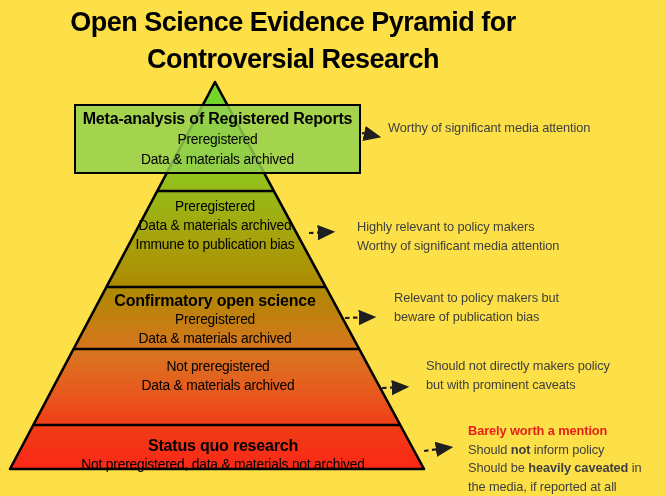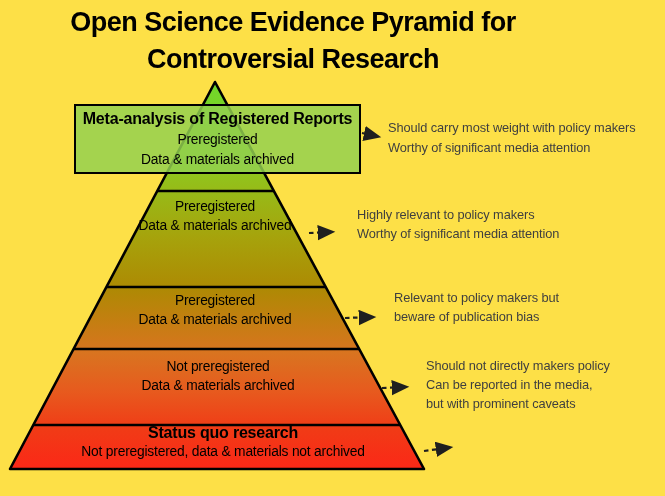--- a/index.html
+++ b/index.html
@@ -80,52 +80,58 @@
 
   <div class="lvl-text l1" style="left:75px;top:109px;width:285px;">
     <div class="lvl-title">Meta-analysis of Registered Reports</div>
     <div class="lvl-detail">Preregistered</div>
     <div class="lvl-detail">Data &amp; materials archived</div>
   </div>
 
   <div class="lvl-text" style="left:107px;top:197px;width:216px;">
     <div class="lvl-detail">Preregistered</div>
     <div class="lvl-detail">Data &amp; materials archived</div>
+    <div class="lvl-detail">Immune to publication bias</div>
   </div>
 
   <div class="lvl-text" style="left:90px;top:291px;width:250px;">
+    <div class="lvl-title">Confirmatory open science</div>
     <div class="lvl-detail">Preregistered</div>
     <div class="lvl-detail">Data &amp; materials archived</div>
   </div>
 
   <div class="lvl-text" style="left:60px;top:357px;width:316px;">
     <div class="lvl-detail">Not preregistered</div>
     <div class="lvl-detail">Data &amp; materials archived</div>
   </div>
 
-  <div class="lvl-text" style="left:30px;top:423px;width:386px;">
+  <div class="lvl-text" style="left:30px;top:436px;width:386px;">
     <div class="lvl-title">Status quo research</div>
     <div class="lvl-detail">Not preregistered, data &amp; materials not archived</div>
   </div>
 
   <div class="annotation a1" style="left:388px;top:118px;">
-    <div>Should carry most weight with policy makers</div>
     <div>Worthy of significant media attention</div>
   </div>
 
-  <div class="annotation a2" style="left:357px;top:205px;">
+  <div class="annotation a2" style="left:357px;top:217px;">
     <div>Highly relevant to policy makers</div>
     <div>Worthy of significant media attention</div>
   </div>
 
   <div class="annotation a3" style="left:394px;top:289px;">
     <div>Relevant to policy makers but</div>
     <div>beware of publication bias</div>
   </div>
 
   <div class="annotation a4" style="left:426px;top:356px;">
     <div>Should not directly makers policy</div>
-    <div>Can be reported in the media,</div>
     <div>but with prominent caveats</div>
   </div>
 
+  <div class="annotation a5" style="left:468px;top:422px;">
+    <div class="warn-head" id="warn-head" style="color: rgb(232, 32, 26);">Barely worth a mention</div>
+    <div><span>Should </span><b>not</b><span> inform policy</span></div>
+    <div><span>Should be </span><b>heavily caveated</b><span> in</span></div>
+    <div>the media, if reported at all</div>
+  </div>
 
 </div>
 
 </body></html>

